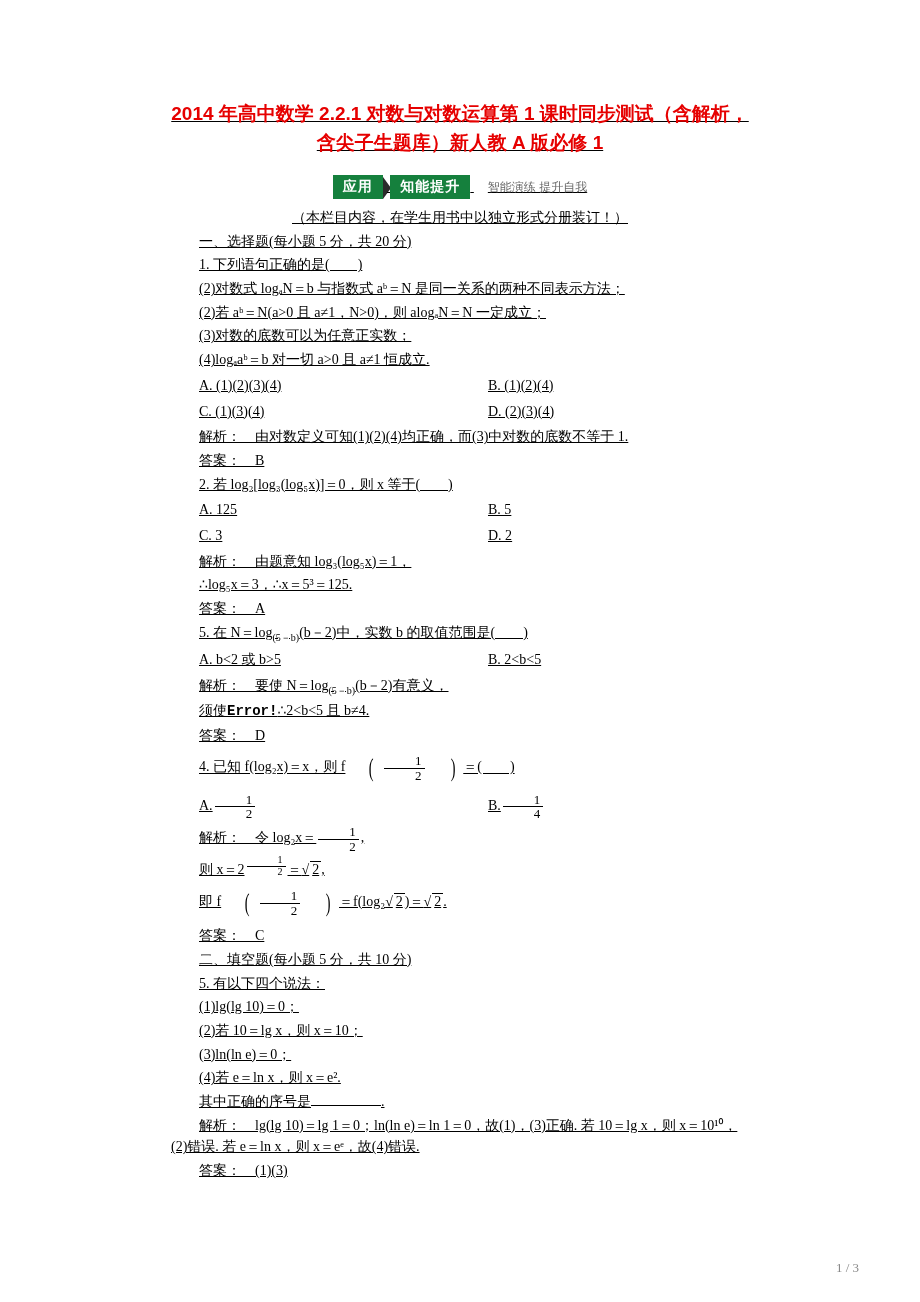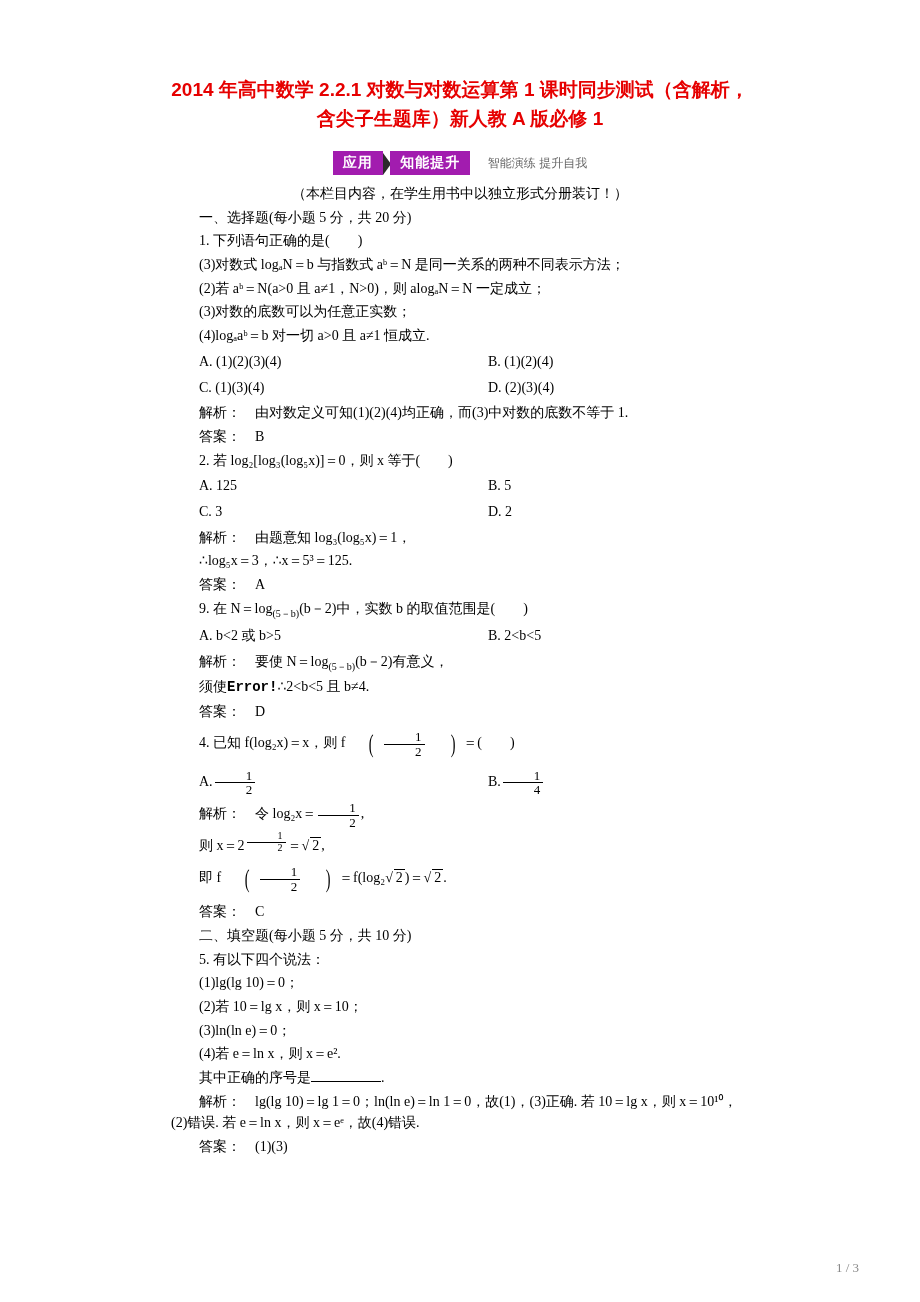--- a/index.html
+++ b/index.html
@@ -7,40 +7,41 @@
     padding: 0;
     font-family: "SimSun", "宋体", serif;
     font-size: 14px;
     color: #000;
     background: #fff;
   }
   .page {
     width: 798px;
     min-height: 1302px;
     margin: 0 auto;
-    padding: 76px 110px 60px 110px;
+    padding: 100px 110px 60px 110px;
     box-sizing: border-box;
     position: relative;
+    text-decoration: underline;
   }
   .title {
     color: #e60000;
     font-family: "SimHei", "黑体", sans-serif;
     font-weight: bold;
     font-size: 19px;
     text-align: center;
     line-height: 1.5;
     margin-bottom: 18px;
   }
   .banner {
     text-align: center;
     margin: 6px 0 8px 0;
   }
   .banner-box {
     display: inline-block;
-    background: #a21caf;
+    background: #15803d;
     color: #fff;
     font-family: "SimHei", sans-serif;
     font-weight: bold;
     font-size: 14px;
     padding: 3px 10px;
     letter-spacing: 1px;
   }
   .banner-sep {
     display: inline-block;
     width: 0;
@@ -128,21 +129,21 @@
     <span class="banner-box">知能提升</span>
     <span class="banner-sub">智能演练 提升自我</span>
   </div>
 
   <div class="content">
     <p class="note noindent">（本栏目内容，在学生用书中以独立形式分册装订！）</p>
 
     <p>一、选择题(每小题 5 分，共 20 分)</p>
 
     <p>1. 下列语句正确的是(　　)</p>
-    <p>(3)对数式 logₐN＝b 与指数式 aᵇ＝N 是同一关系的两种不同表示方法；</p>
+    <p>(2)对数式 logₐN＝b 与指数式 aᵇ＝N 是同一关系的两种不同表示方法；</p>
     <p>(2)若 aᵇ＝N(a&gt;0 且 a≠1，N&gt;0)，则 alogₐN＝N 一定成立；</p>
     <p>(3)对数的底数可以为任意正实数；</p>
     <p>(4)logₐaᵇ＝b 对一切 a&gt;0 且 a≠1 恒成立.</p>
     <div class="two-col">
       <div>
           <p>A. (1)(2)(3)(4)</p>
         </div>
       <div>
           <p>B. (1)(2)(4)</p>
         </div>
@@ -173,21 +174,21 @@
         </div>
       <div>
           <p>D. 2</p>
         </div>
     </div>
     <p>解析：　由题意知 log₃(log₅x)＝1，</p>
     <p>∴log₅x＝3，∴x＝5³＝125.</p>
     <p>答案：　A</p>
 
     <p>
-      <span>9. 在 N＝log</span><sub>(5－b)</sub><span>(b－2)中，实数 b 的取值范围是(　　)</span>
+      <span>5. 在 N＝log</span><sub>(5－b)</sub><span>(b－2)中，实数 b 的取值范围是(　　)</span>
     </p>
     <div class="two-col">
       <div>
           <p>A. b&lt;2 或 b&gt;5</p>
         </div>
       <div>
           <p>B. 2&lt;b&lt;5</p>
         </div>
     </div>
     <p>

